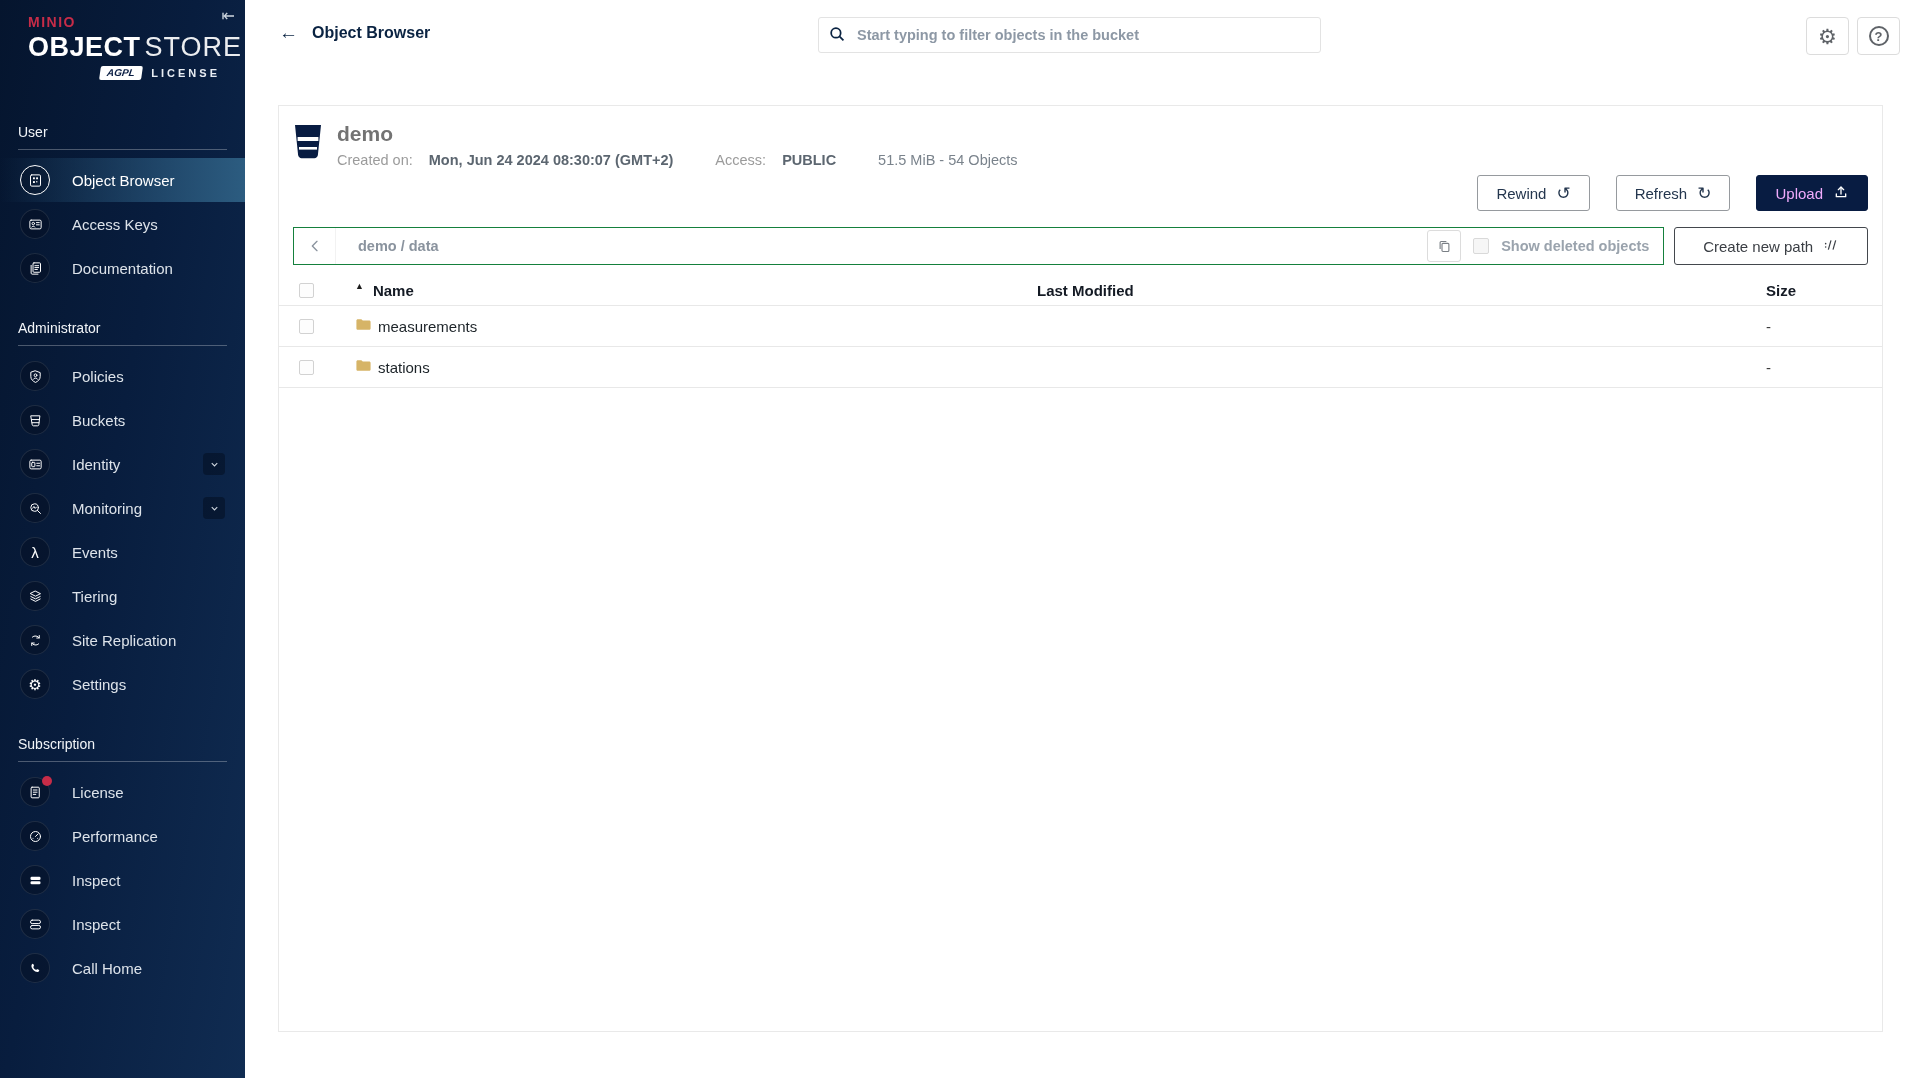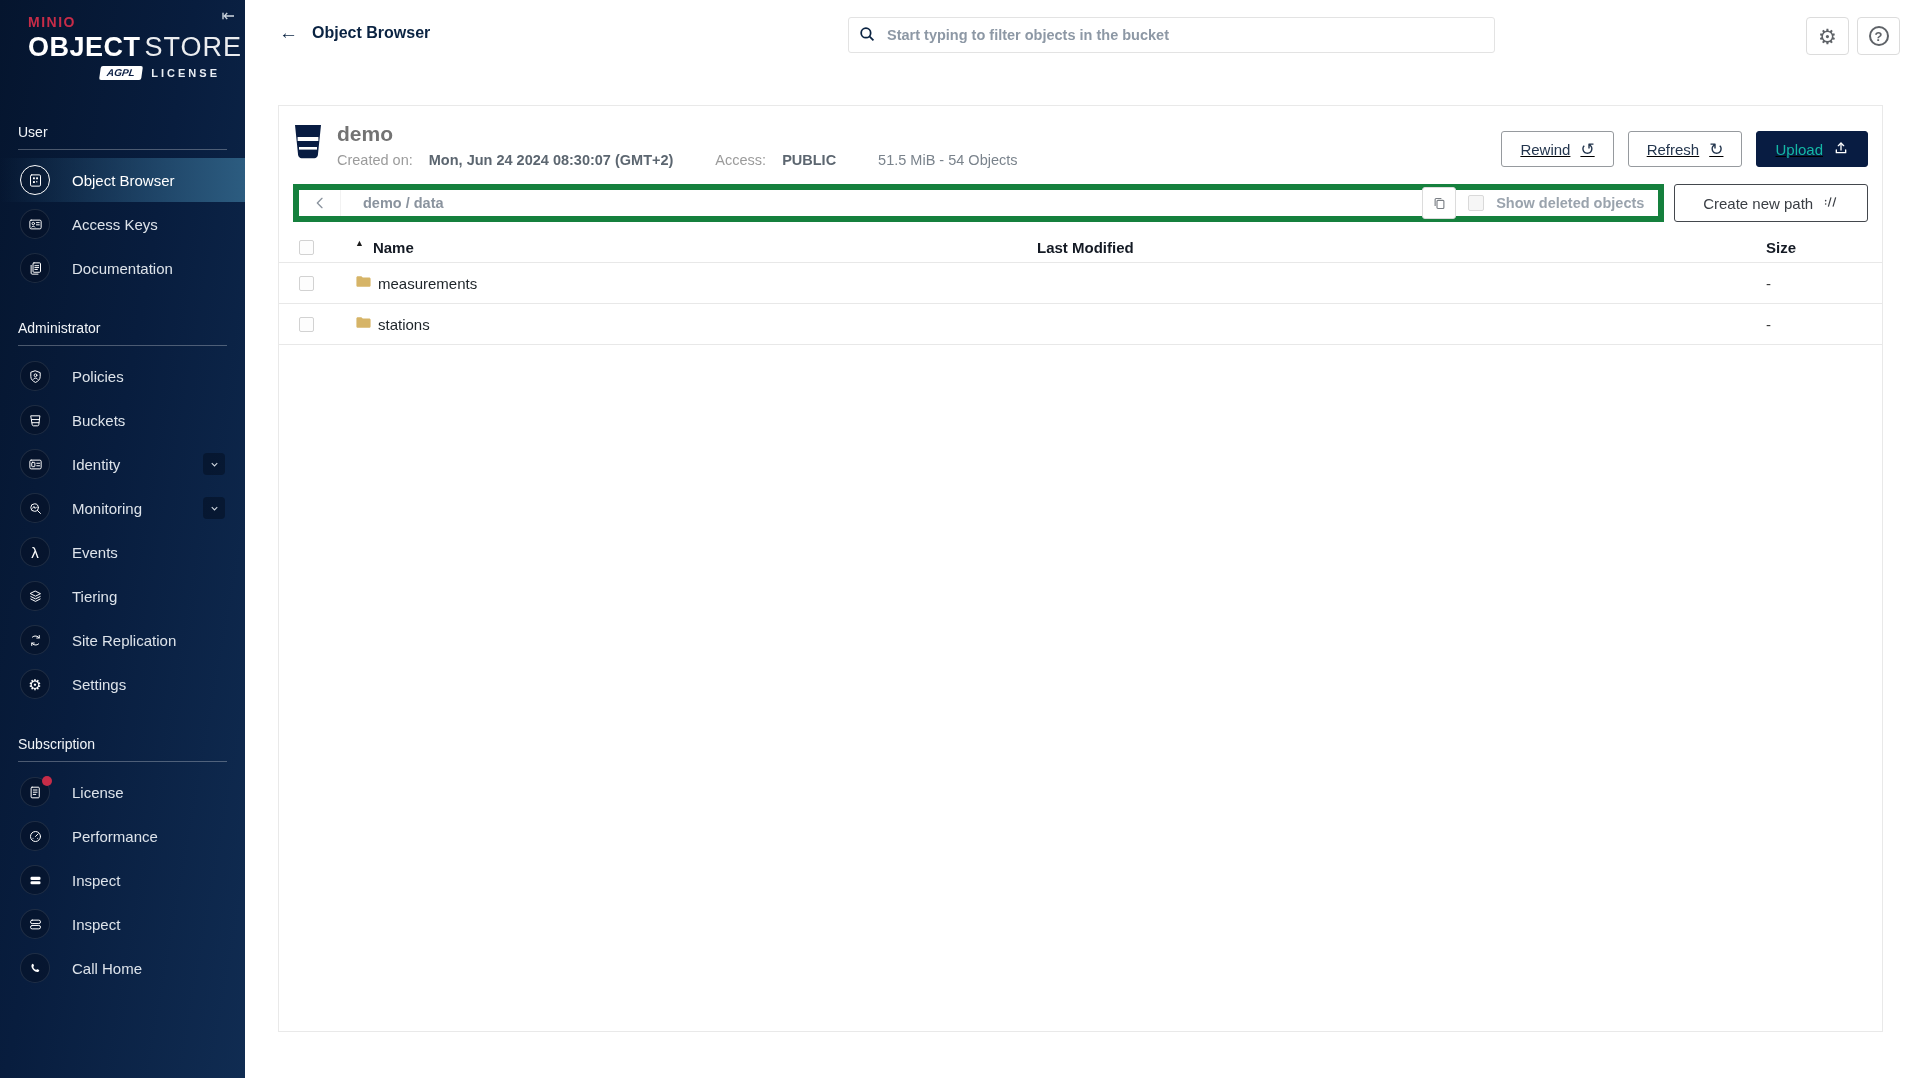--- a/index.html
+++ b/index.html
@@ -35,21 +35,21 @@
   .nav-item.selected .nav-lbl { color:#fff; }
   .chev { position:absolute; right:20px; width:22px; height:22px; border-radius:4px;
     background:rgba(4,14,32,.55); display:flex; align-items:center; justify-content:center; }
   .red-dot { position:absolute; top:-2px; right:-3px; width:10px; height:10px; border-radius:50%; background:#C72C48; }
 
   
   .topbar { position:absolute; left:245px; top:0; width:1667px; height:70px; background:#fff; }
   .page-head { position:absolute; left:34px; top:22px; display:flex; align-items:center; gap:14px; }
   .back-arrow { font-size:19px; color:#0A2342; cursor:pointer; }
   .page-title { font-size:16px; font-weight:bold; color:#0A2342; }
-  .search-wrap { position:absolute; left:603px; top:17px; width:647px; height:36px; }
+  .search-wrap { position:absolute; left:573px; top:17px; width:503px; height:36px; }
   .search-wrap input { width:100%; height:100%; border:1px solid #e3e3e3; border-radius:3px;
     padding:0 10px 0 38px; font-size:14.5px; font-weight:bold; color:#33445a; outline:none;
     font-family:"Liberation Sans",sans-serif; }
   .search-wrap input::placeholder { color:#8d98a5; font-weight:bold; }
   .search-ic { position:absolute; left:10px; top:8px; }
   .top-btns { position:absolute; right:12px; top:17px; display:flex; gap:8px; }
   .icon-btn { width:43px; height:38px; border:1px solid #dcdcdc; border-radius:4px; background:#fff;
     display:flex; align-items:center; justify-content:center; cursor:pointer; color:#5f6368; }
   .gear-g { font-size:21px; line-height:1; }
   .help-circ { width:20px; height:20px; border:2px solid #5f6368; border-radius:50%;
@@ -59,29 +59,29 @@
   .panel { position:absolute; left:278px; top:105px; width:1605px; height:927px;
     background:#fff; border:1px solid #e9e9e9; }
   .bucket-head { display:flex; align-items:flex-start; padding:16px 8px 10px 14px; }
   .bucket-big { margin-top:2px; }
   .bh-text { margin-left:14px; }
   .bh-title { font-size:21px; font-weight:bold; color:#737373; }
   .bh-meta { margin-top:6px; font-size:14.5px; color:#9b9b9b; display:flex; gap:16px; align-items:baseline; }
   .bh-meta .strong { font-weight:bold; color:#5c6670; }
   .bh-meta .plain { color:#7a838c; }
   .bh-meta .gap { width:10px; }
-  .head-btns { margin-left:auto; display:flex; gap:14px; align-items:flex-end; padding-right:6px; margin-top:9px;text-decoration:underline; }
+  .head-btns { margin-left:auto; display:flex; gap:26px; align-items:flex-end; padding-right:6px; margin-top:9px; }
   .btn { height:36px; border-radius:3px; font-size:15px; display:inline-flex; align-items:center; gap:10px;
     padding:0 18px; background:#fff; border:1px solid #969a9e; color:#24364e; cursor:pointer;
     font-family:"Liberation Sans",sans-serif; }
   .btn .bic { font-size:17px; color:#24364e; }
-  .btn.primary { background:#081C42; border-color:#081C42; color:#14b8a6; }
+  .btn.primary { background:#081C42; border-color:#081C42; color:#f0abfc;margin-top:44px; }
 
   .toolbar-row { display:flex; margin:6px 14px 0; height:38px; }
-  .strip { width:1374px; display:flex; align-items:center; border:6px solid #15803d; background:#fff; }
+  .strip { width:1374px; display:flex; align-items:center; border:1px solid #15803d; background:#fff; }
   .strip-back { width:42px; height:100%; display:flex; align-items:center; justify-content:center;
     border-right:1px solid #f2f2f2; cursor:pointer; }
   .crumbs { padding-left:22px; font-weight:bold; color:#8a939e; font-size:14.5px; }
   .strip-right { margin-left:auto; display:flex; align-items:center; gap:12px; padding-right:14px; }
   .copy-btn { width:34px; height:32px; border:1px solid #dcdcdc; border-radius:3px; background:#fff;
     display:flex; align-items:center; justify-content:center; cursor:pointer; }
   .cb { width:16px; height:16px; border:1px solid #d9d9d9; border-radius:2px; background:#f6f6f6; cursor:pointer; }
   .sd-lbl { font-weight:bold; color:#9aa3ad; font-size:14.5px; }
   .create-btn { margin-left:10px; width:194px; border:1px solid #43474d; border-radius:3px; color:#3a3e44;
     font-size:15px; display:flex; align-items:center; justify-content:center; gap:10px; background:#fff; cursor:pointer; }

